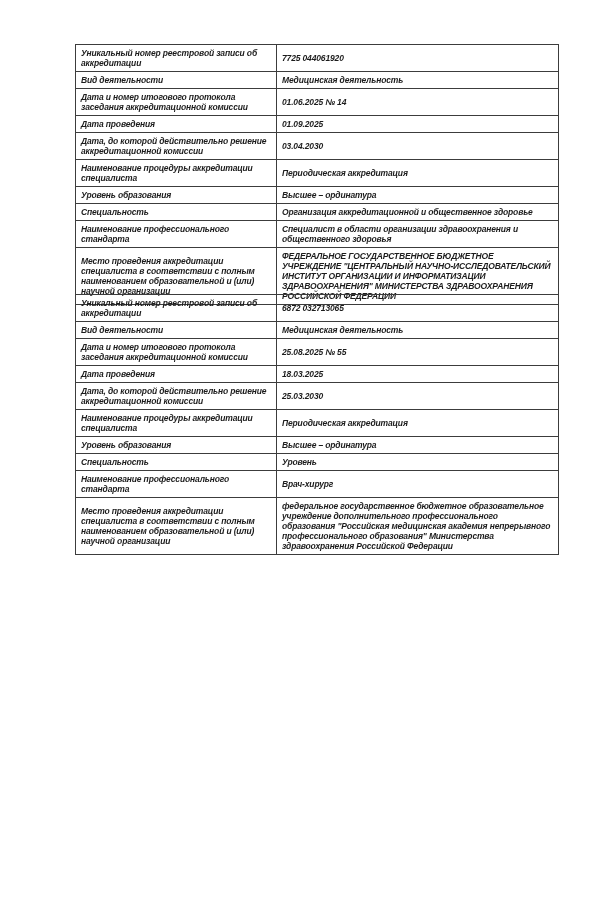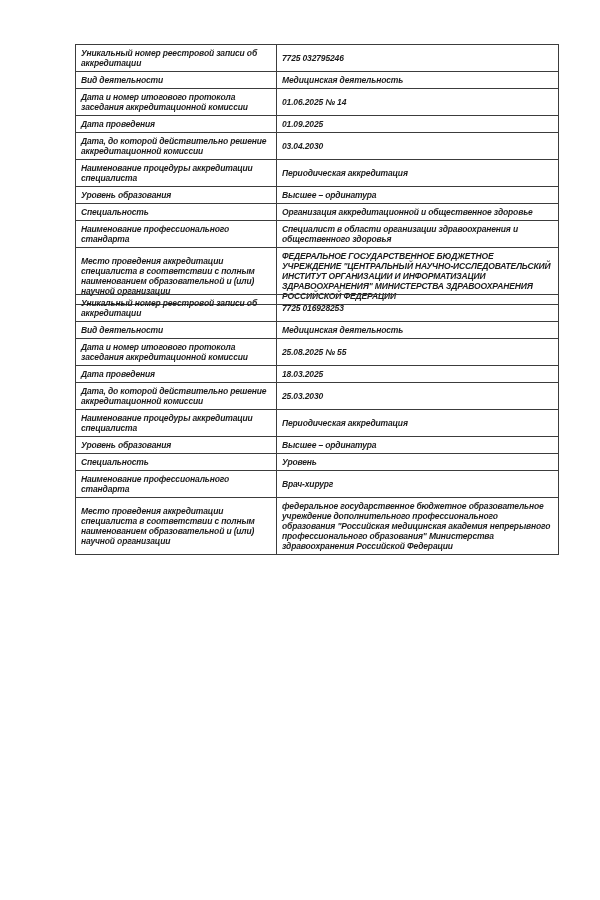--- a/index.html
+++ b/index.html
@@ -45,21 +45,21 @@
   td.cell-value { }
 </style>
 </head>
 <body>
 
 <div class="page" style="--page-bg: #ffffff; --text-color: #1c1c1c; --border-color: #3c3c3c;">
   <table class="doc-table t1">
     <tbody>
         <tr>
           <td class="cell-label">Уникальный номер реестровой записи об аккредитации</td>
-          <td class="cell-value">7725 032795246</td>
+          <td class="cell-value">7725 044061920</td>
         </tr>
         <tr>
           <td class="cell-label">Вид деятельности</td>
           <td class="cell-value">Медицинская деятельность</td>
         </tr>
         <tr>
           <td class="cell-label">Дата и номер итогового протокола заседания аккредитационной комиссии</td>
           <td class="cell-value">01.06.2025 № 14</td>
         </tr>
         <tr>
@@ -89,21 +89,21 @@
         <tr>
           <td class="cell-label">Место проведения аккредитации специалиста в соответствии с полным наименованием образовательной и (или) научной организации</td>
           <td class="cell-value">ФЕДЕРАЛЬНОЕ ГОСУДАРСТВЕННОЕ БЮДЖЕТНОЕ УЧРЕЖДЕНИЕ "ЦЕНТРАЛЬНЫЙ НАУЧНО-ИССЛЕДОВАТЕЛЬСКИЙ ИНСТИТУТ ОРГАНИЗАЦИИ И ИНФОРМАТИЗАЦИИ ЗДРАВООХРАНЕНИЯ" МИНИСТЕРСТВА ЗДРАВООХРАНЕНИЯ РОССИЙСКОЙ ФЕДЕРАЦИИ</td>
         </tr>
       </tbody>
   </table>
   <table class="doc-table t2">
     <tbody>
         <tr>
           <td class="cell-label">Уникальный номер реестровой записи об аккредитации</td>
-          <td class="cell-value">7725 016928253</td>
+          <td class="cell-value">6872 032713065</td>
         </tr>
         <tr>
           <td class="cell-label">Вид деятельности</td>
           <td class="cell-value">Медицинская деятельность</td>
         </tr>
         <tr>
           <td class="cell-label">Дата и номер итогового протокола заседания аккредитационной комиссии</td>
           <td class="cell-value">25.08.2025 № 55</td>
         </tr>
         <tr>

